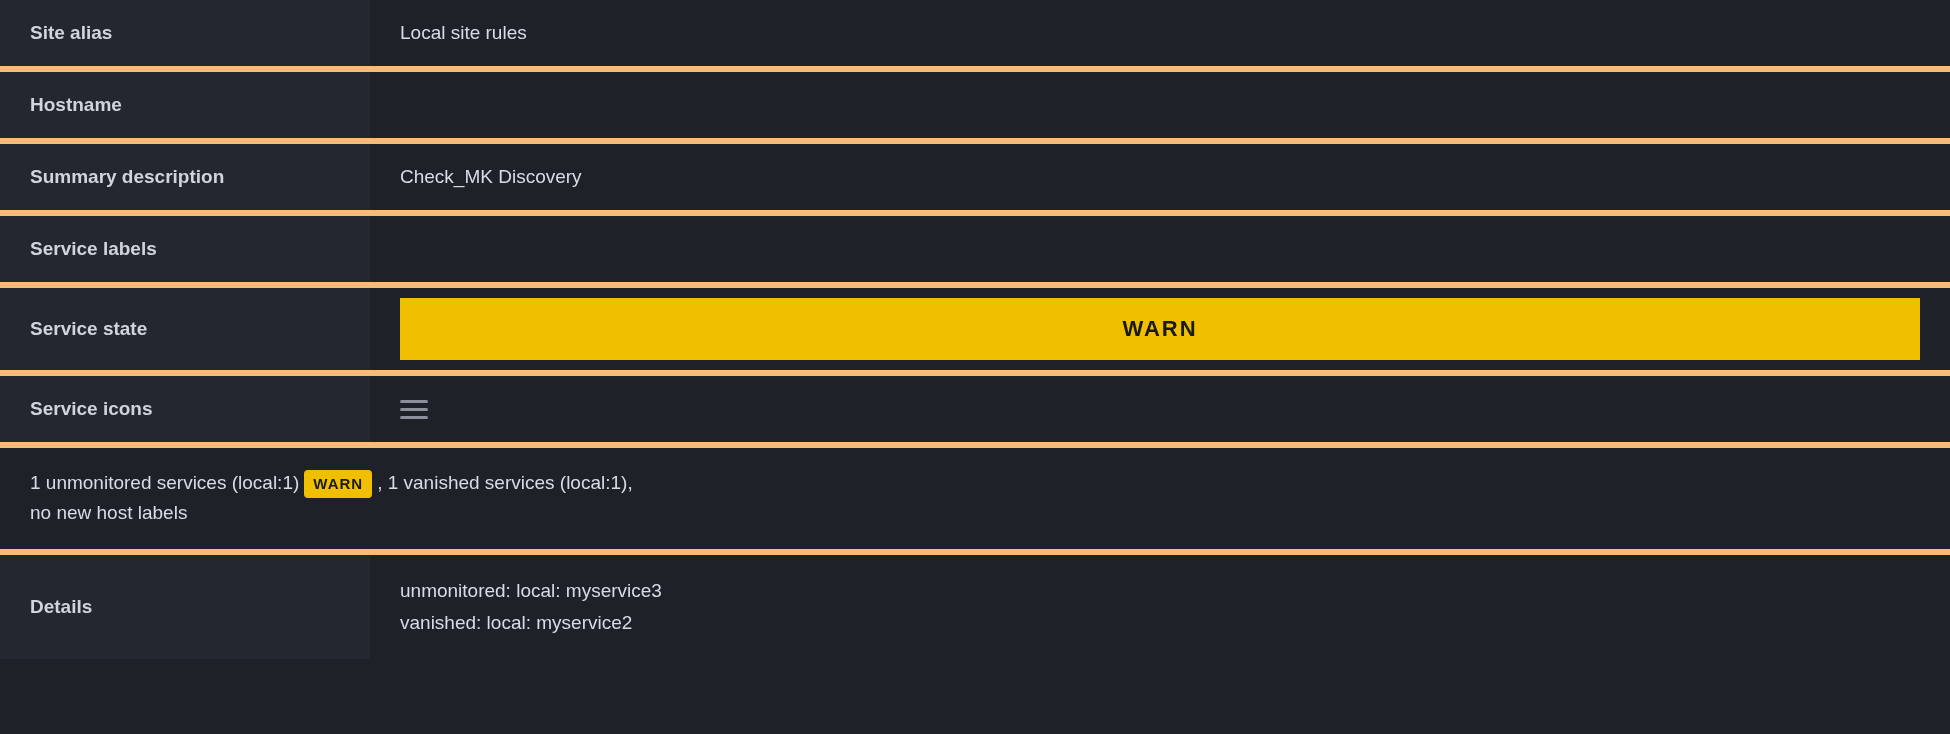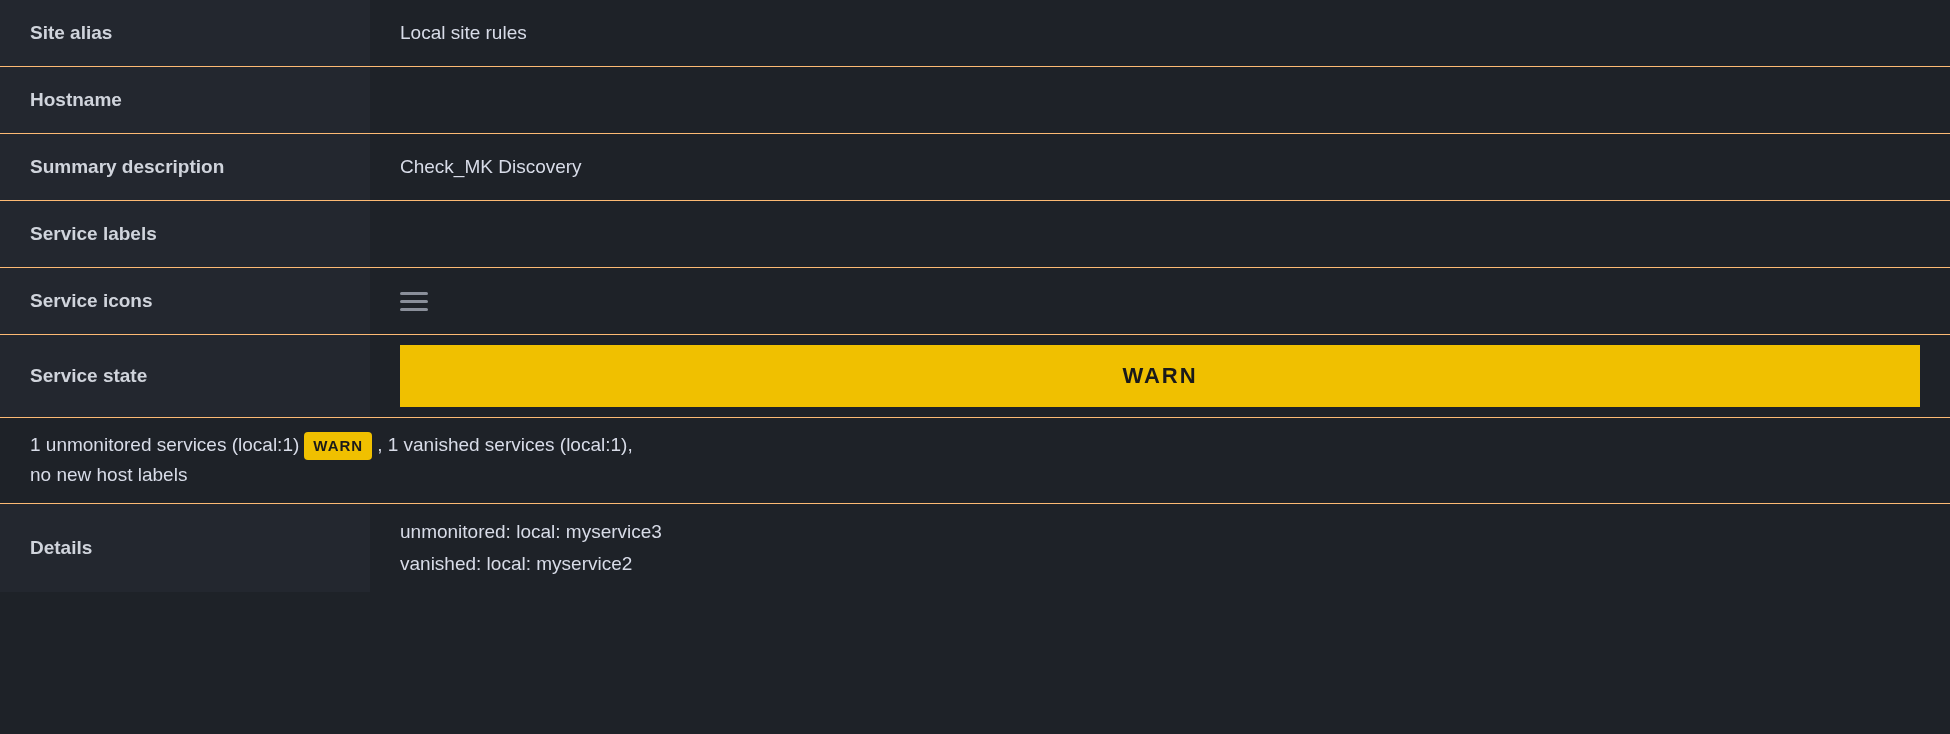--- a/index.html
+++ b/index.html
@@ -17,42 +17,42 @@
       min-height: 734px;
     }
 
     .table-container {
       width: 100%;
     }
 
     .row {
       display: flex;
       align-items: stretch;
-      border-bottom: 1px solid #fdba74;
+      border-bottom: 6px solid #fdba74;
     }
 
     .row:last-child {
       border-bottom: none;
     }
 
     .label-cell {
       width: 370px;
       min-width: 370px;
       padding: 22px 30px;
       font-weight: 700;
       color: #d0d4dc;
       font-size: 19px;
       display: flex;
       align-items: center;
       background-color: #23272f;
     }
 
     .value-cell {
       flex: 1;
-      padding: 12px 30px;
+      padding: 20px 30px;
       display: flex;
       align-items: center;
       color: #d8dce8;
       font-size: 19px;
       background-color: #1e2228;
     }
 
     .warn-badge-large {
       display: block;
       width: 100%;
@@ -149,37 +149,37 @@
   <div class="row">
     <div class="label-cell">
       <span>Service labels</span>
     </div>
     <div class="value-cell">
     </div>
   </div>
 
   <div class="row">
     <div class="label-cell">
+      <span>Service state</span>
+    </div>
+    <div class="value-cell state-cell">
+      <span class="warn-badge-large">WARN</span>
+    </div>
+  </div>
+
+  <div class="row">
+    <div class="label-cell">
       <span>Service icons</span>
     </div>
     <div class="value-cell">
       <div class="hamburger-icon">
         <span></span>
         <span></span>
         <span></span>
       </div>
-    </div>
-  </div>
-
-  <div class="row">
-    <div class="label-cell">
-      <span>Service state</span>
-    </div>
-    <div class="value-cell state-cell">
-      <span class="warn-badge-large">WARN</span>
     </div>
   </div>
 
   <div class="row">
     <div class="value-cell summary-cell">
       <div class="summary-text">
         <span>1 unmonitored services (local:1)</span><span class="warn-inline-badge">WARN</span><span>, 1 vanished services (local:1),</span>
         <br>
         <span>no new host labels</span>
       </div>

